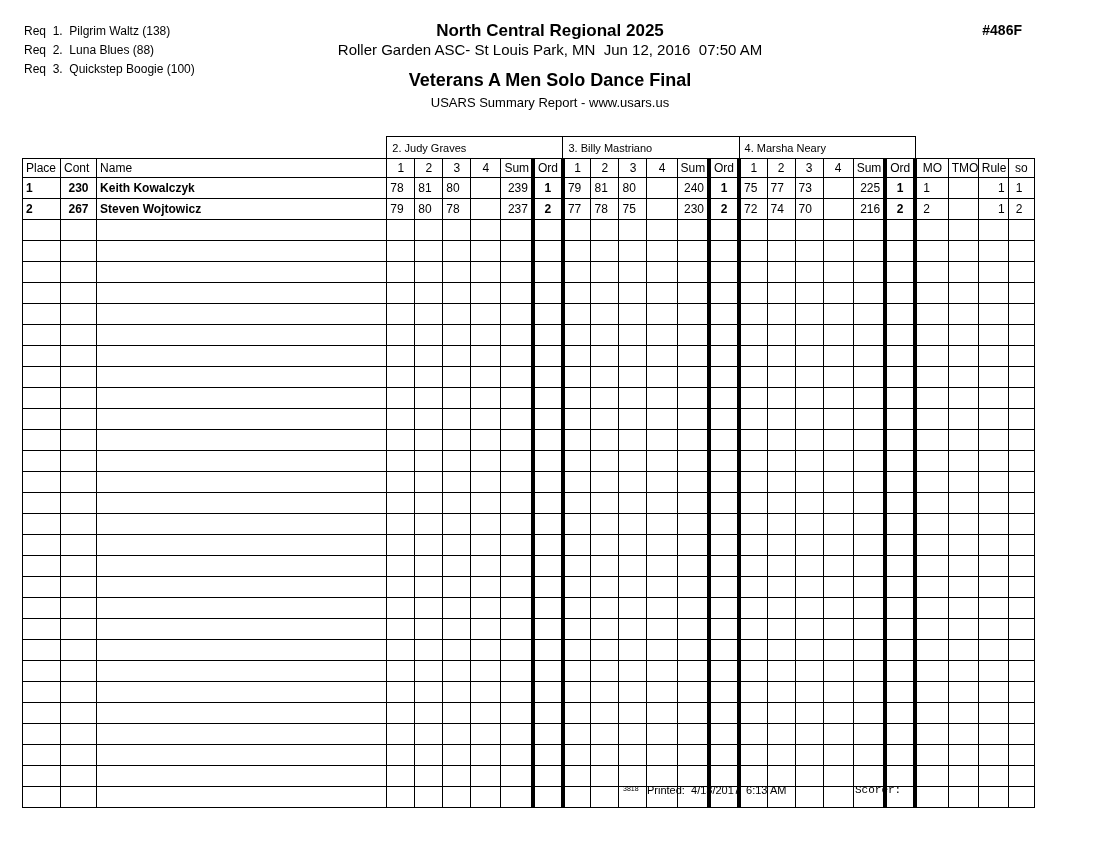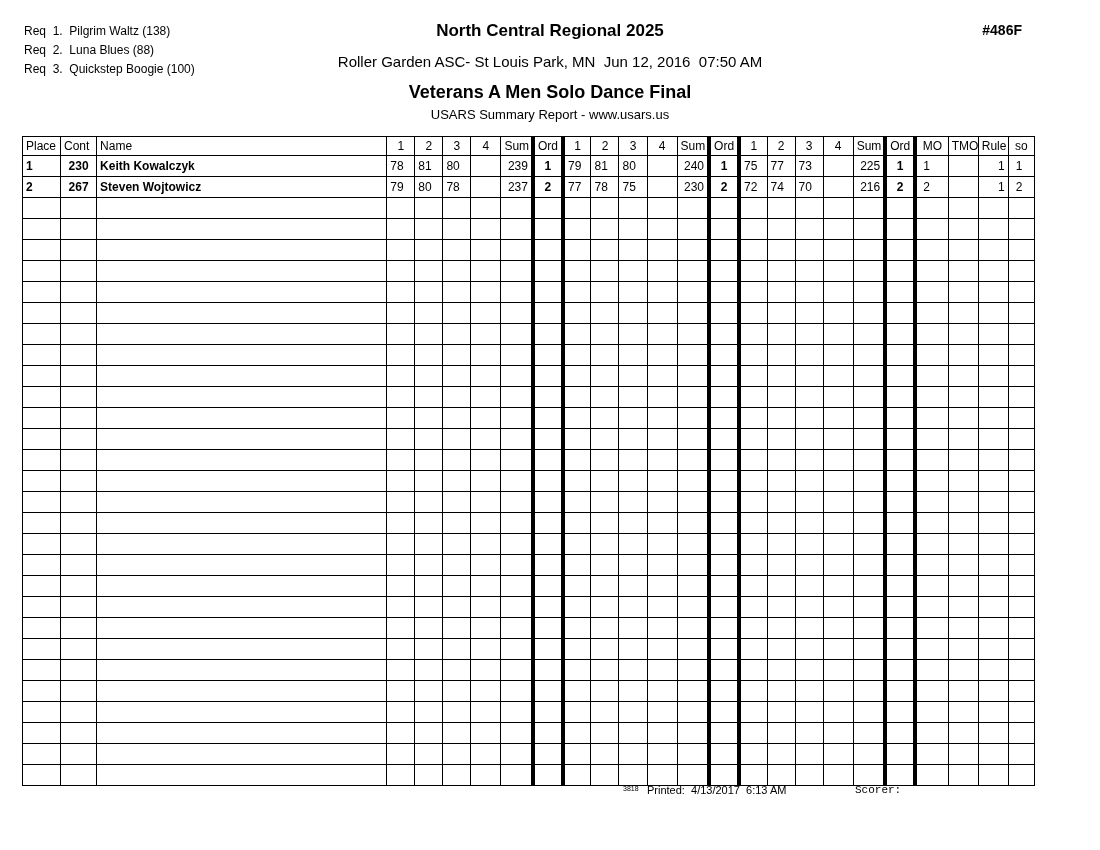--- a/index.html
+++ b/index.html
@@ -8,21 +8,21 @@
     background: #ffffff; color: #000000;
     font-family: "Liberation Sans", sans-serif;
     position: relative; overflow: hidden;
   }
   .pre { white-space: pre; }
 
   .req-list { position: absolute; top: 22px; left: 24px; font-size: 12px; line-height: 19px; }
 
   .titles { position: absolute; top: 21px; left: 0; width: 100%; text-align: center; }
   .title-main   { font-size: 17px; font-weight: bold; }
-  .title-venue  { font-size: 15px; margin-top: 12px; }
+  .title-venue  { font-size: 15px; margin-top: 0; }
   .title-event  { font-size: 18px; font-weight: bold; margin-top: 12px; }
   .title-report { font-size: 13px; margin-top: 4px; }
 
   .report-number { position: absolute; top: 22px; right: 78px; font-size: 14px; font-weight: bold; }
 
   .table-wrap { position: absolute; top: 136px; left: 22px; }
   table { border-collapse: collapse; table-layout: fixed; width: 1013px; }
   td, th {
     border: 1px solid #000;
     font-size: 12px; font-weight: normal;
@@ -94,20 +94,27 @@
           <col style="width:28px">
           <col style="width:30px">
           <col style="width:32px">
           <col style="width:30px">
         <col style="width:33px">
           <col style="width:30px">
           <col style="width:30px">
           <col style="width:26px">
       </colgroup>
       <thead>
+        <tr class="judge-row">
+          <td colspan="3"></td>
+          <td class="judge-box" colspan="6">2. Judy Graves</td>
+          <td class="judge-box" colspan="6">3. Billy Mastriano</td>
+          <td class="judge-box" colspan="6">4. Marsha Neary</td>
+          <td colspan="4"></td>
+        </tr>
         <tr class="hdr">
           <th class="a-l">Place</th>
           <th class="a-l">Cont</th>
           <th class="a-l">Name</th>
 
           <th class="a-c">1</th>
           <th class="a-c">2</th>
           <th class="a-c">3</th>
           <th class="a-c">4</th>
           <th class="a-c">Sum</th>

